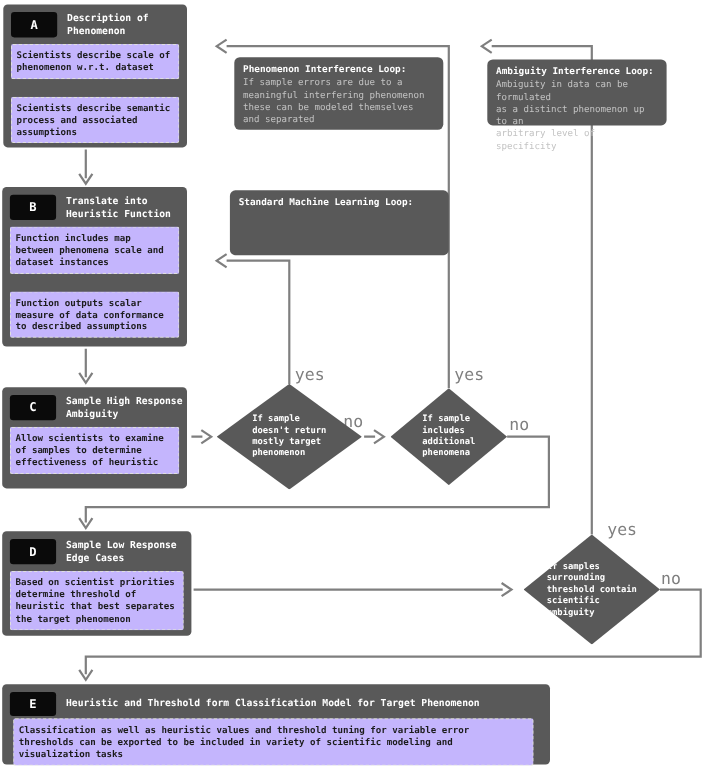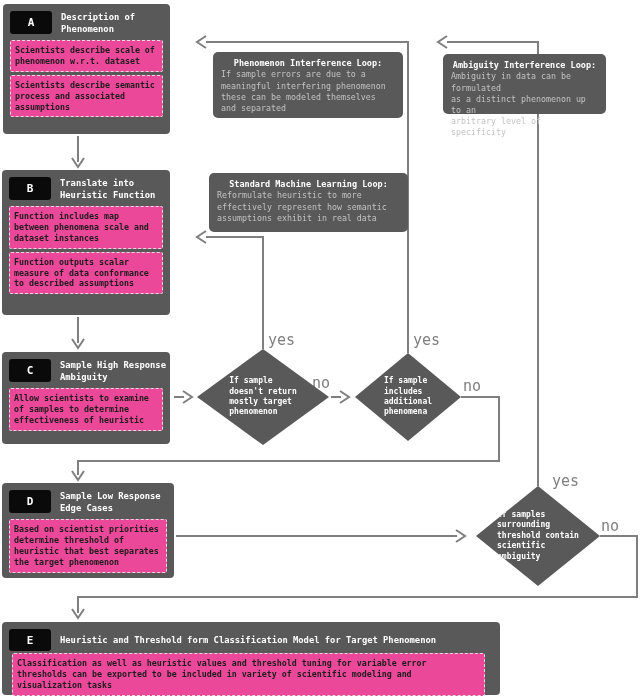--- a/index.html
+++ b/index.html
@@ -14,28 +14,28 @@
   }
   .box-head{display:flex;align-items:flex-start;gap:9px;padding:7px 7px 4px 7px;}
   .chip{
     flex:none;width:42px;height:23px;background:#0a0a0a;border-radius:3px;
     color:#ffffff;font-weight:bold;font-size:11px;display:flex;align-items:center;justify-content:center;
   }
   .box-title{
     color:#ffffff;font-weight:bold;font-size:8.8px;line-height:1.35;white-space:pre;padding-top:1px;
   }
   .sub{
-    margin:0 7px 3px 7px;background:#ec4899;border:1px dashed #dedede;border-radius:2px;
+    margin:0 7px 16px 7px;background:#c4b5fd;border:1px dashed #dedede;border-radius:2px;
     padding:4px 4px;color:#1c1c1c;font-weight:bold;font-size:8.3px;line-height:1.32;white-space:pre-line;
   }
   .loop{
     position:absolute;background:#595959;border-radius:5px;z-index:2;box-sizing:border-box;
     padding:6px 8px;
   }
-  .loop-title{color:#ffffff;font-weight:bold;font-size:8.5px;line-height:1.35;white-space:pre;text-align:center;}
+  .loop-title{color:#ffffff;font-weight:bold;font-size:8.5px;line-height:1.35;white-space:pre;}
   .loop-body{color:#c3c3c3;font-size:8.3px;line-height:1.35;white-space:pre-line;}
   .diamond{
     position:absolute;background:#595959;z-index:2;
     clip-path:polygon(50% 0,100% 50%,50% 100%,0 50%);
     display:flex;align-items:center;justify-content:center;
   }
   .diamond-text{
     color:#ffffff;font-weight:bold;font-size:8px;line-height:1.3;text-align:left;white-space:pre;
   }
   .yn{position:absolute;color:#7f7f7f;font-size:15px;z-index:1;}
@@ -128,23 +128,20 @@
 
   <div class="loop" style="left:443px;top:54px;width:163px;height:60px;">
     <div class="loop-title">Ambiguity Interference Loop:</div>
     <div class="loop-body">Ambiguity in data can be formulated
 as a distinct phenomenon up to an
 arbitrary level of specificity</div>
   </div>
 
   <div class="loop" style="left:209px;top:173px;width:199px;height:59px;">
     <div class="loop-title">Standard Machine Learning Loop:</div>
-    <div class="loop-body">Reformulate heuristic to more
-effectively represent how semantic
-assumptions exhibit in real data</div>
   </div>
 
   <div class="diamond" style="left:197px;top:349px;width:132px;height:96px;">
     <div class="diamond-text">If sample
 doesn't return
 mostly target
 phenomenon</div>
   </div>
   <div class="diamond" style="left:355px;top:353px;width:106px;height:88px;">
     <div class="diamond-text">If sample

